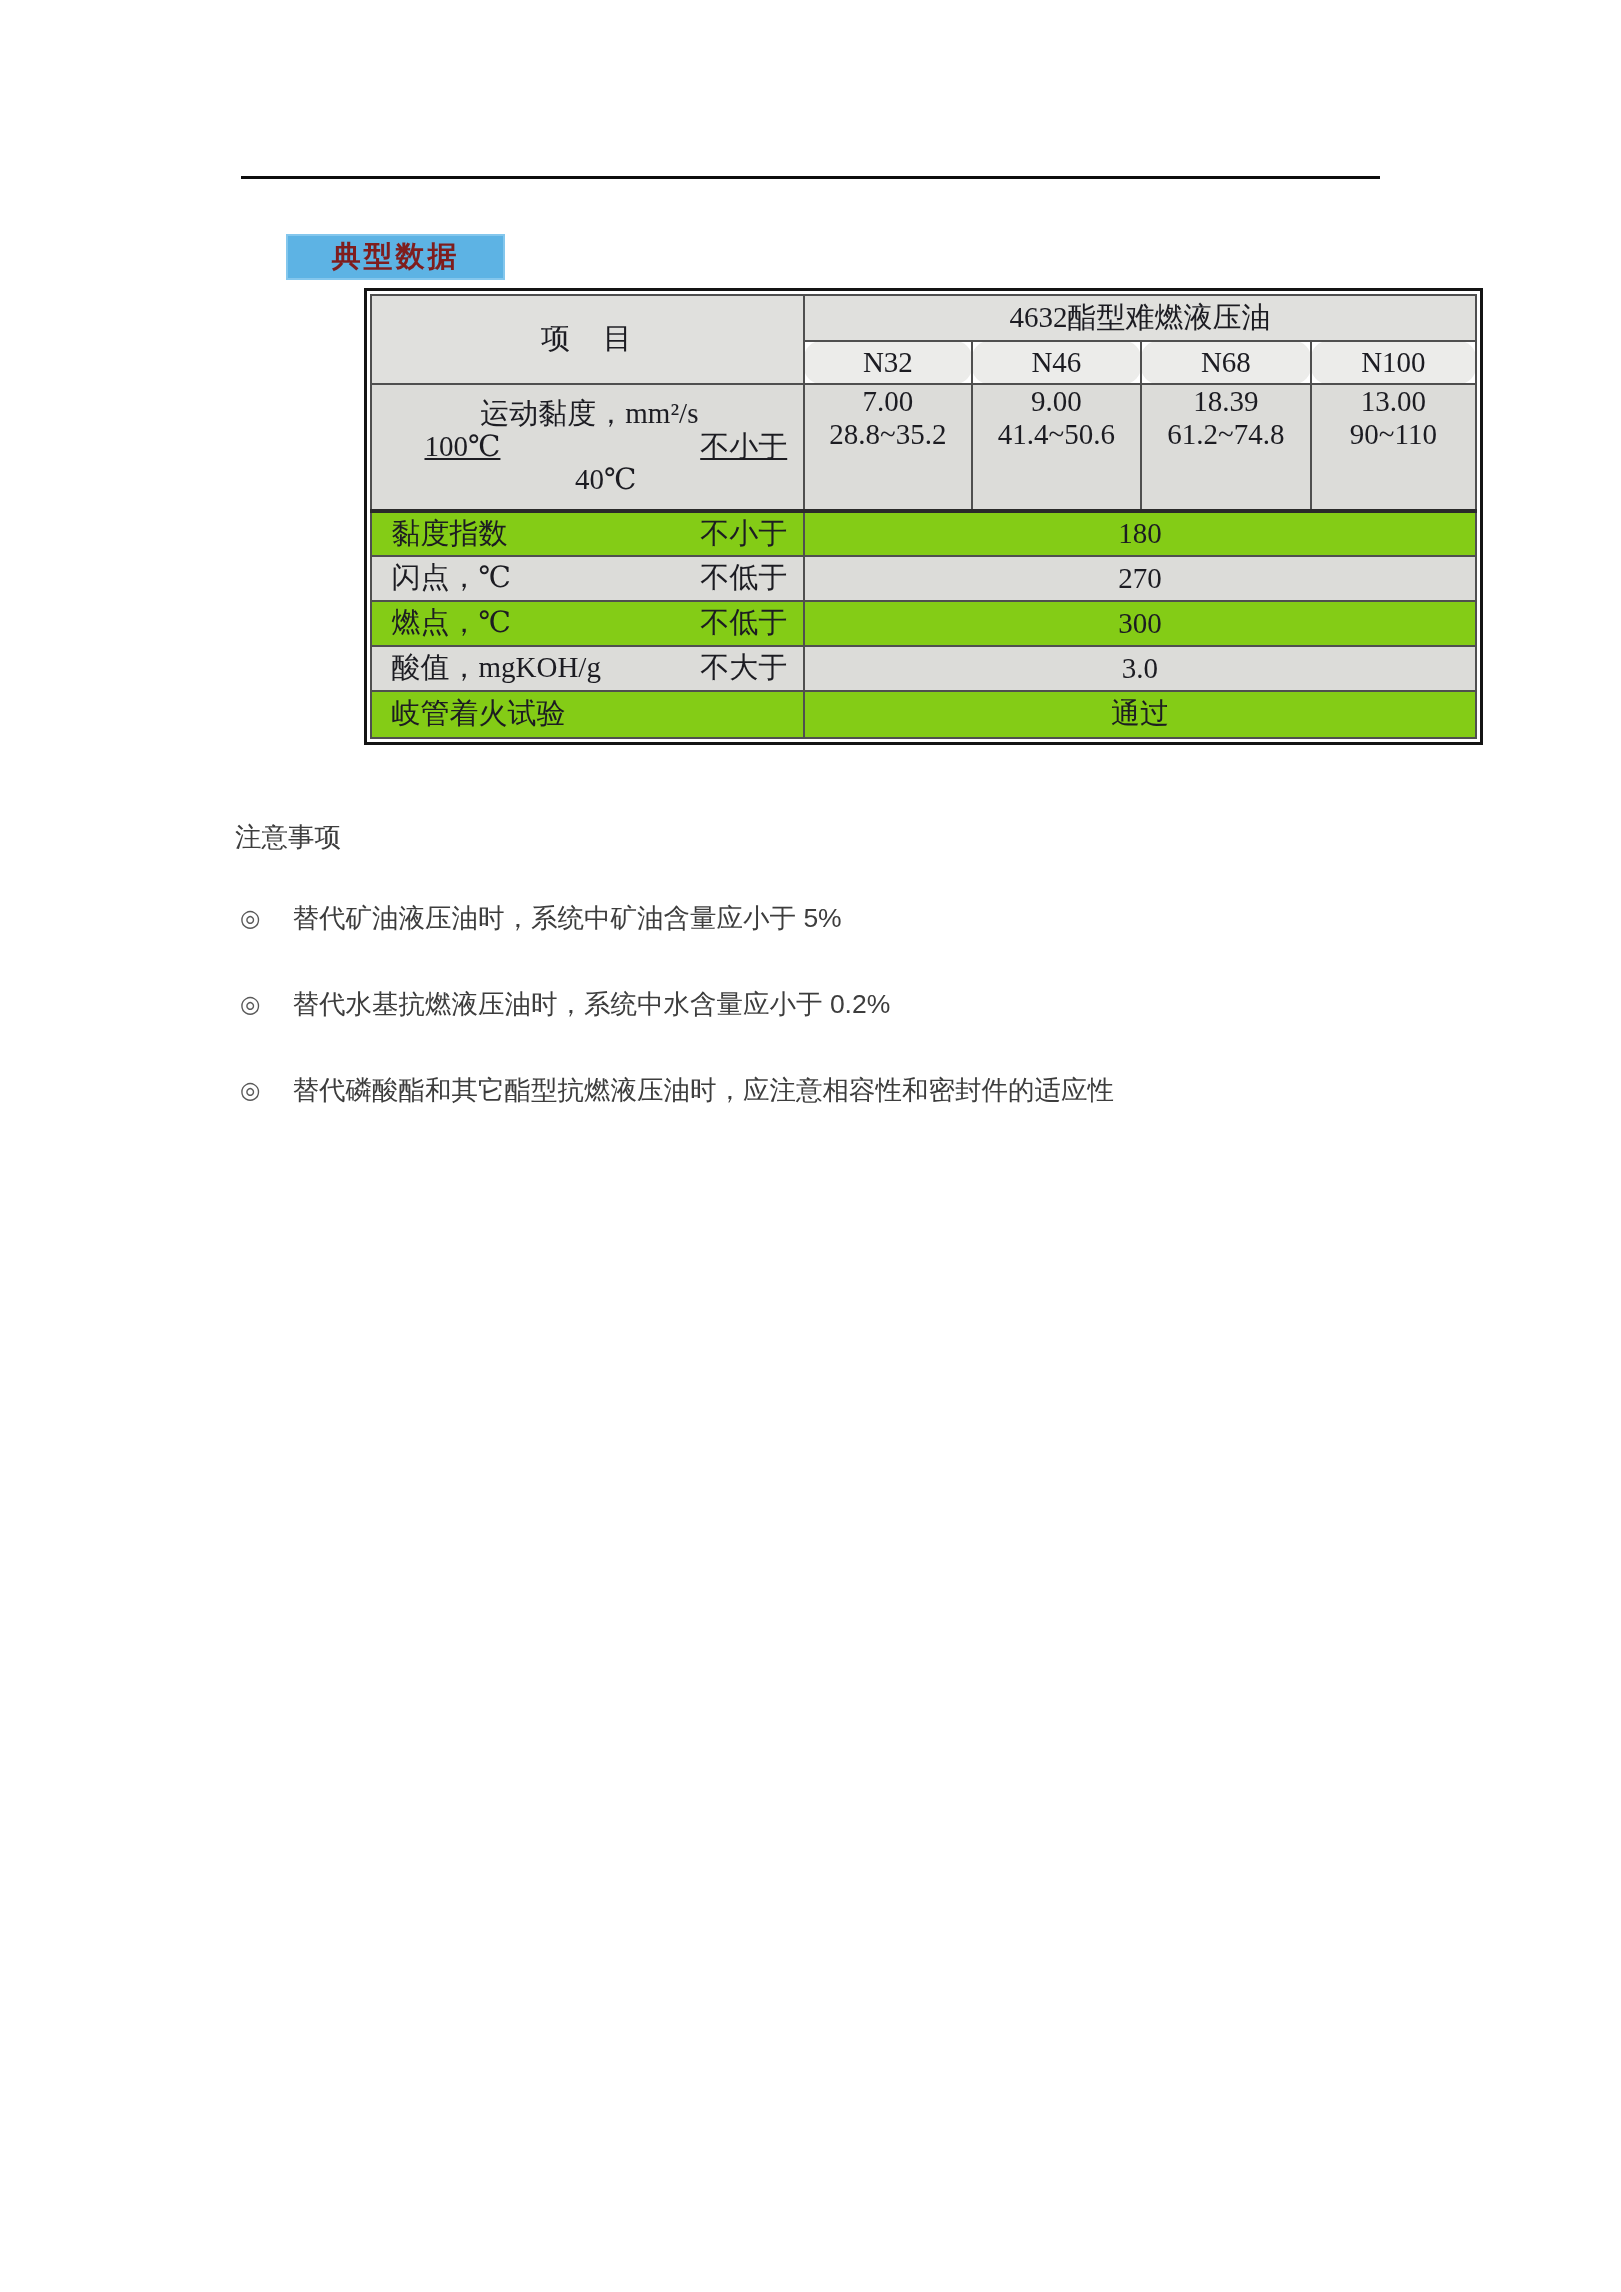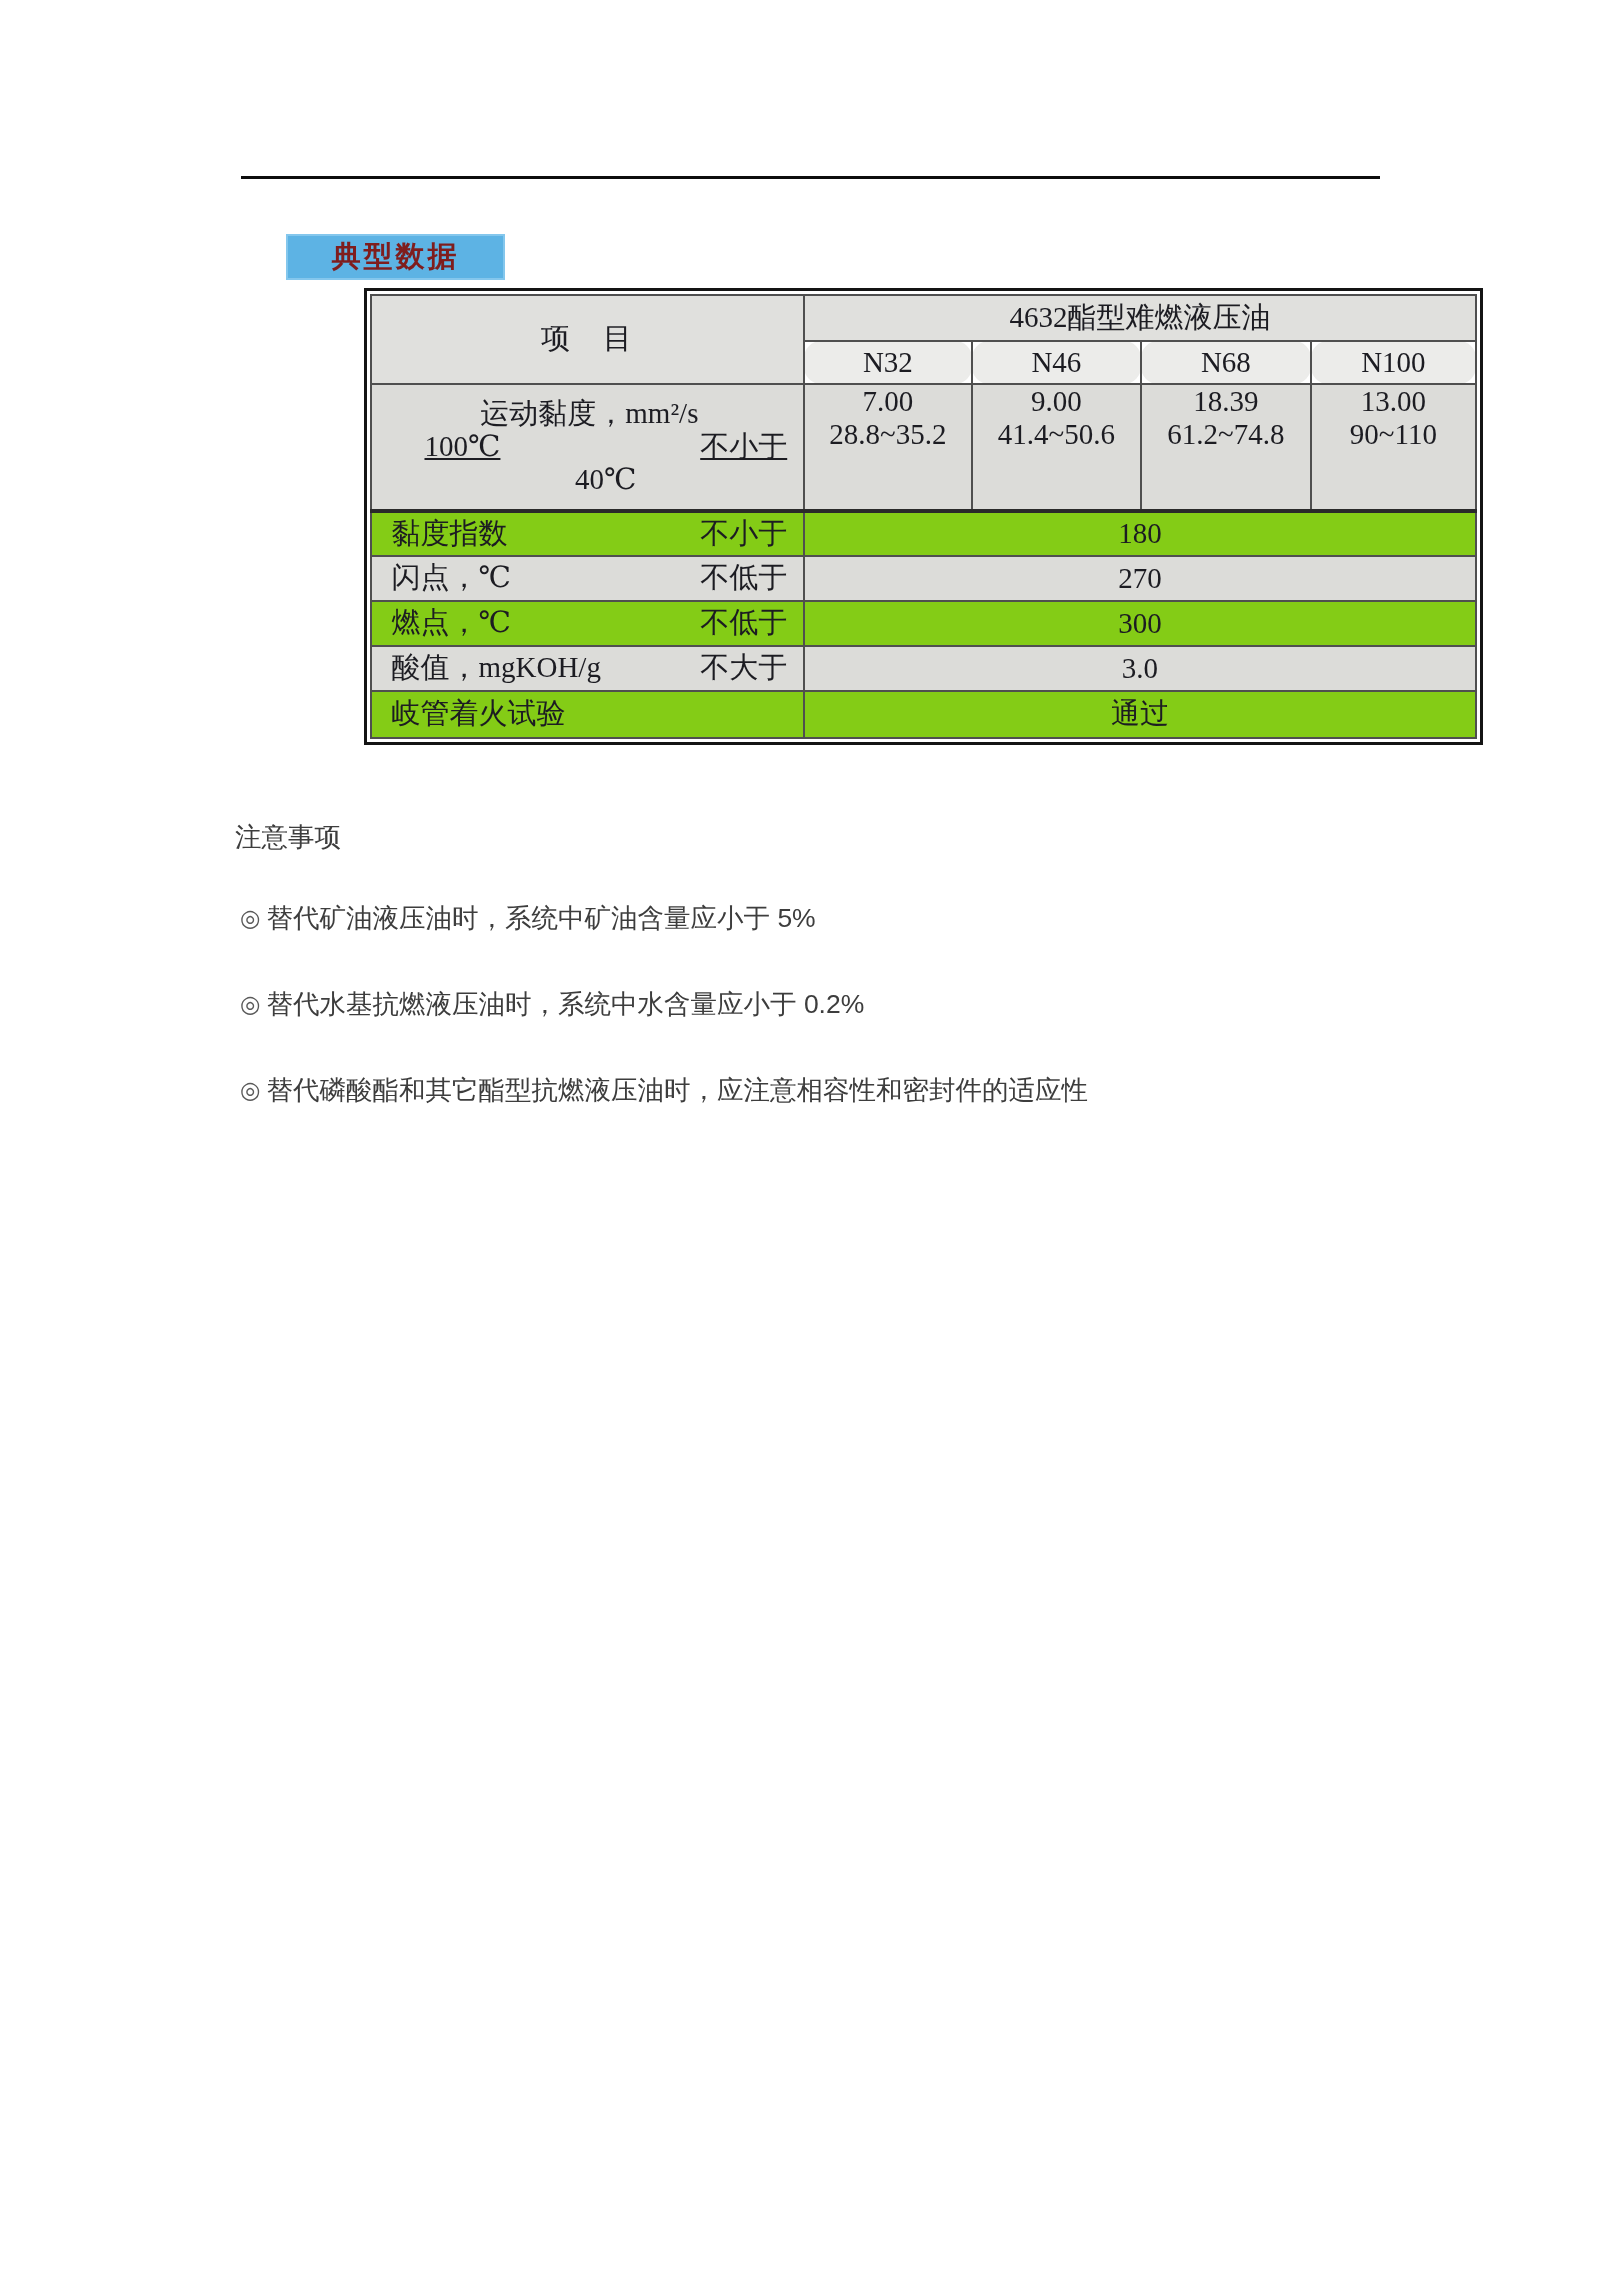--- a/index.html
+++ b/index.html
@@ -106,21 +106,21 @@
   .note-item.n3 { top: 1074px; }
   .note-bullet {
     font-size: 23.5px;
     color: #5a5a5a;
     line-height: 33px;
     flex: 0 0 auto;
   }
   .note-text {
     font-size: 26.5px;
     color: #3d3d3d;
-    margin-left: 6px;
+    margin-left: 32px;
     line-height: 33px;
   }
 </style>
 </head>
 <body>
 
 <div class="top-rule"></div>
 
 <div class="badge">
   <span>典型数据</span>

